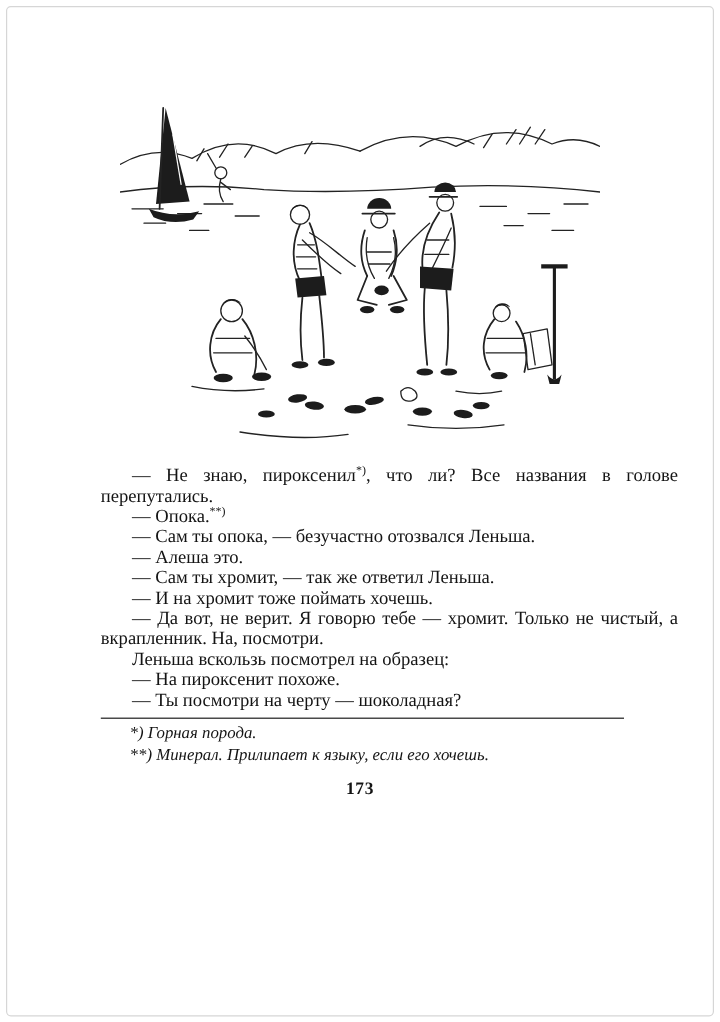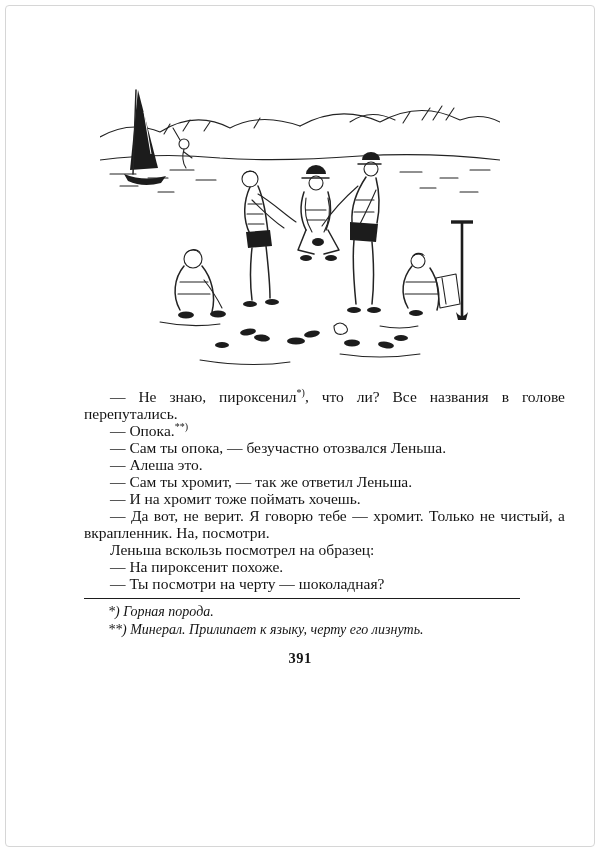--- a/index.html
+++ b/index.html
@@ -157,16 +157,16 @@
   <p>— Да вот, не верит. Я говорю тебе — хромит. Только не чистый, а вкрапленник. На, посмотри.</p>
   <p>Леньша вскользь посмотрел на образец:</p>
   <p>— На пироксенит похоже.</p>
   <p>— Ты посмотри на черту — шоколадная?</p>
 </div>
 
 <div class="footnote-rule"></div>
 
 <div class="footnotes">
   <p>*) Горная порода.</p>
-  <p>**) Минерал. Прилипает к языку, черту его лизнуть.</p>
+  <p>**) Минерал. Прилипает к языку, если его хочешь.</p>
 </div>
 
-<div class="page-number">391</div>
+<div class="page-number">173</div>
 
 </body></html>

